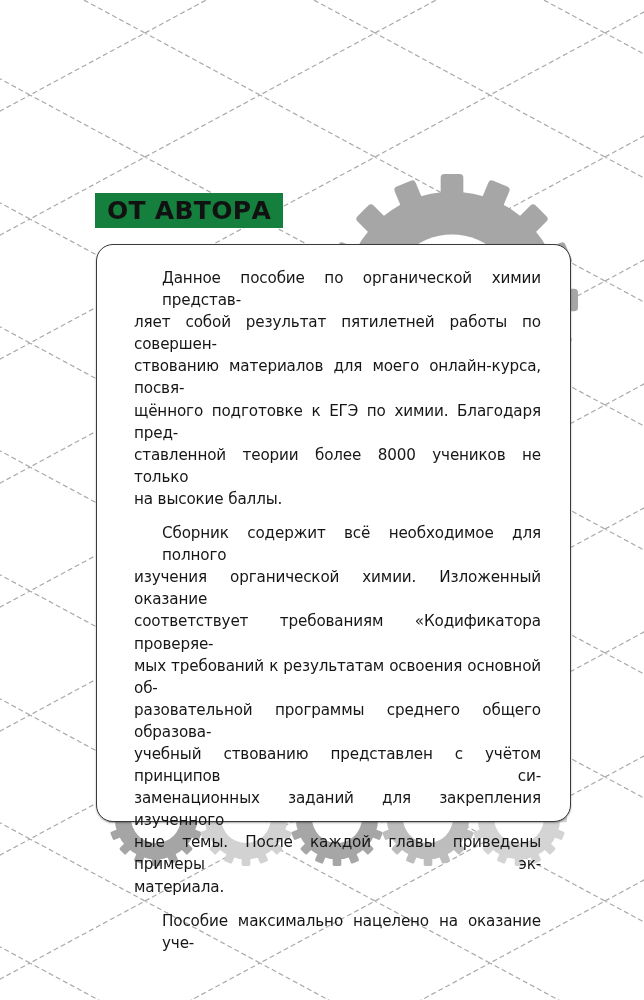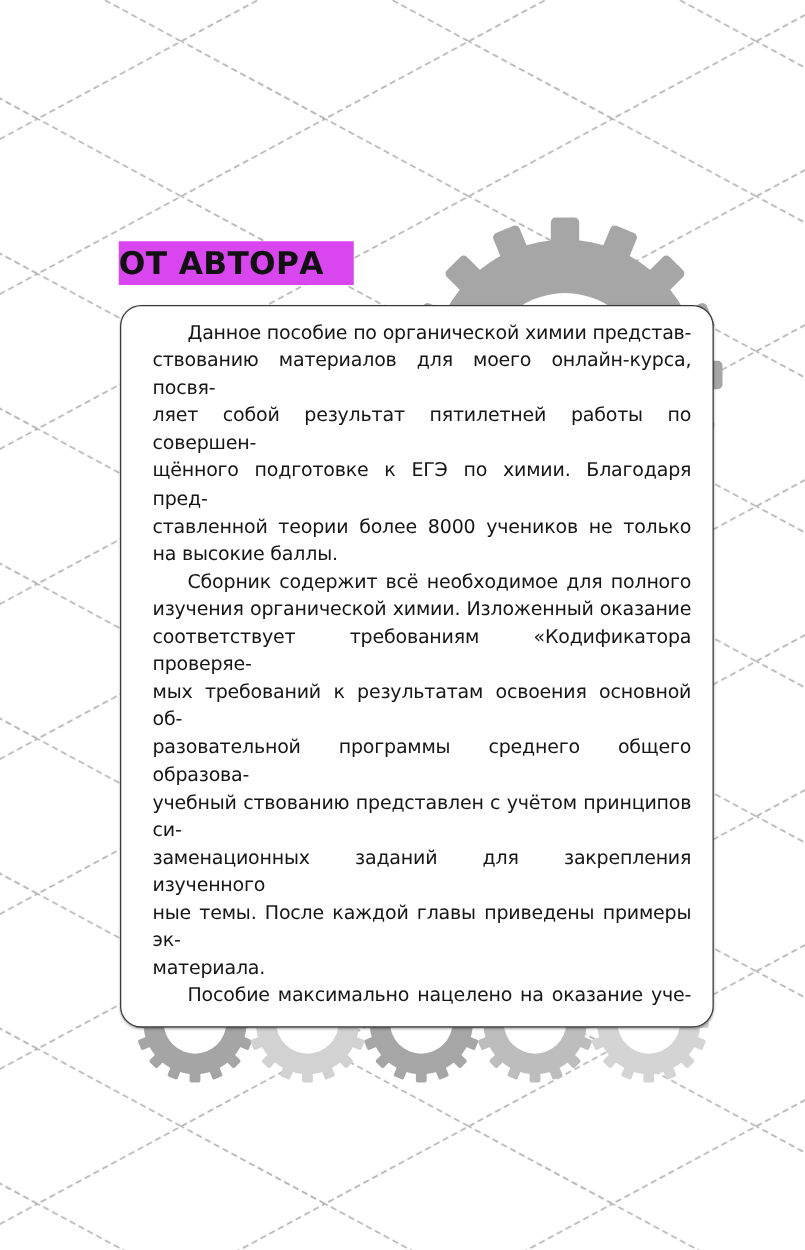--- a/index.html
+++ b/index.html
@@ -5,39 +5,39 @@
   html, body { margin: 0; padding: 0; }
   body {
     width: 644px; height: 1000px; position: relative; overflow: hidden;
     background: #ffffff;
     font-family: "DejaVu Sans", sans-serif;
   }
   .bg-pattern { position: absolute; left: 0; top: 0; width: 644px; height: 1000px; }
   .gear-layer { position: absolute; left: 0; top: 0; width: 644px; height: 1000px; }
   .heading-box {
     position: absolute; left: 95px; top: 193px; width: 188px; height: 35px;
-    background: #d946ef;
-    display: flex; align-items: center; justify-content: flex-start;
+    background: #15803d;
+    display: flex; align-items: center; justify-content: center;
   }
   .heading-text {
     font-family: "DejaVu Sans", sans-serif;
     font-weight: bold; font-size: 25px; color: #111; letter-spacing: 0.3px;
     white-space: nowrap;
   }
   .content-box {
     position: absolute; left: 96px; top: 244px; width: 475px; height: 578px;
     box-sizing: border-box;
     background: #ffffff;
     border: 1.6px solid #3a3a3a;
     border-radius: 17px;
     box-shadow: 0 1px 2px rgba(0,0,0,0.35);
     padding: 10px 17px 0 25px;
   }
   .para {
-    margin: 0;
+    margin: 12px;
     font-family: "DejaVu Sans", sans-serif;
     font-size: 15.2px; line-height: 22.1px; color: #161616;
     text-align: justify;
     text-indent: 28px;
     hyphens: manual;
     letter-spacing: -0.15px;
   }
   .line { display: block; text-align: justify; text-align-last: justify; text-indent: 0; }
   .line.first { padding-left: 28px; }
   .line.last { text-align-last: left; }
@@ -102,22 +102,22 @@
     </g>
 </svg>
 
 <div class="heading-box">
   <span class="heading-text">ОТ АВТОРА</span>
 </div>
 
 <div class="content-box">
   <div class="para">
     <span class="line first">Данное пособие по органической химии представ-</span>
+    <span class="line">ляет собой результат пятилетней работы по совершен-</span>
     <span class="line">ствованию материалов для моего онлайн-курса, посвя-</span>
-    <span class="line">ляет собой результат пятилетней работы по совершен-</span>
     <span class="line">щённого подготовке к ЕГЭ по химии. Благодаря пред-</span>
     <span class="line">ставленной теории более 8000 учеников не только</span>
     <span class="line last">на высокие баллы.</span>
   </div>
   <div class="para">
     <span class="line first">Сборник содержит всё необходимое для полного</span>
     <span class="line">изучения органической химии. Изложенный оказание</span>
     <span class="line">соответствует требованиям «Кодификатора проверяе-</span>
     <span class="line">мых требований к результатам освоения основной об-</span>
     <span class="line">разовательной программы среднего общего образова-</span>

